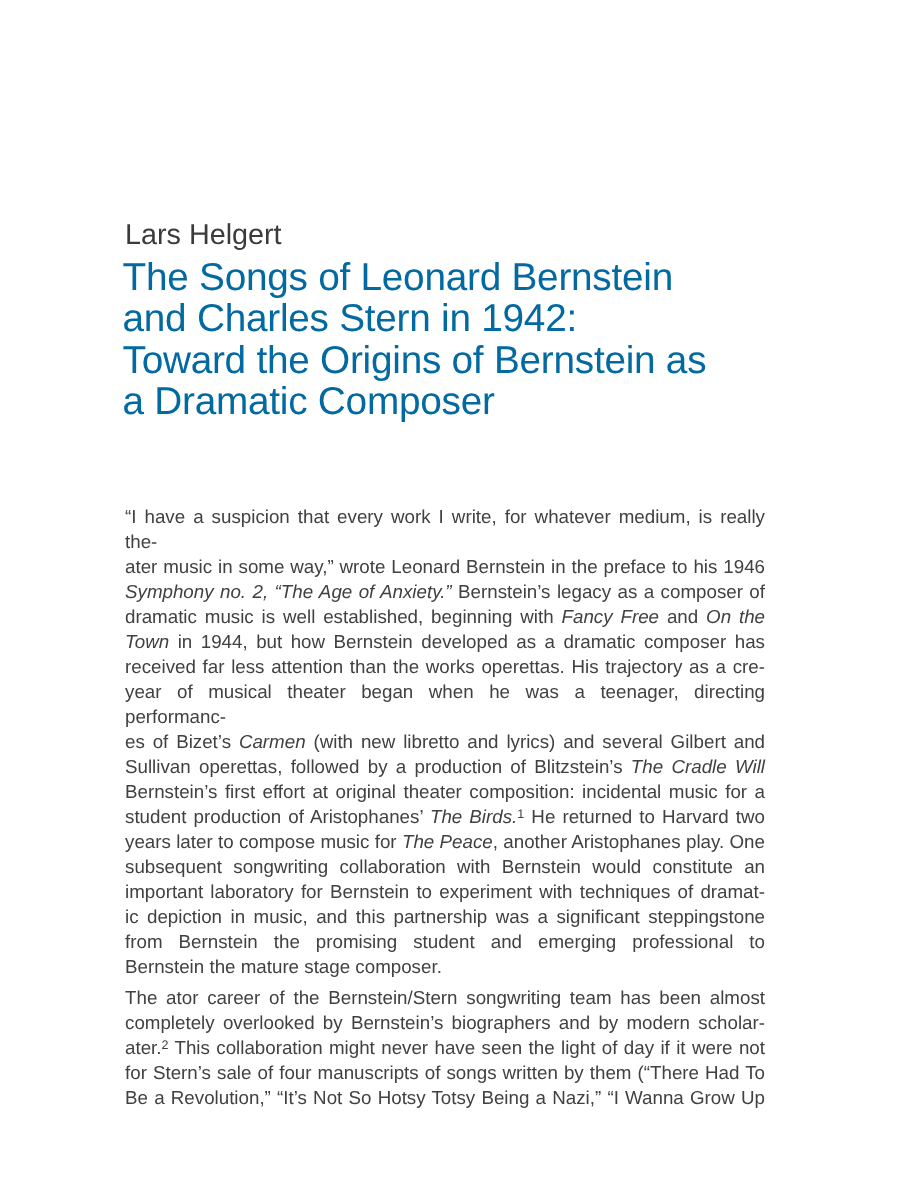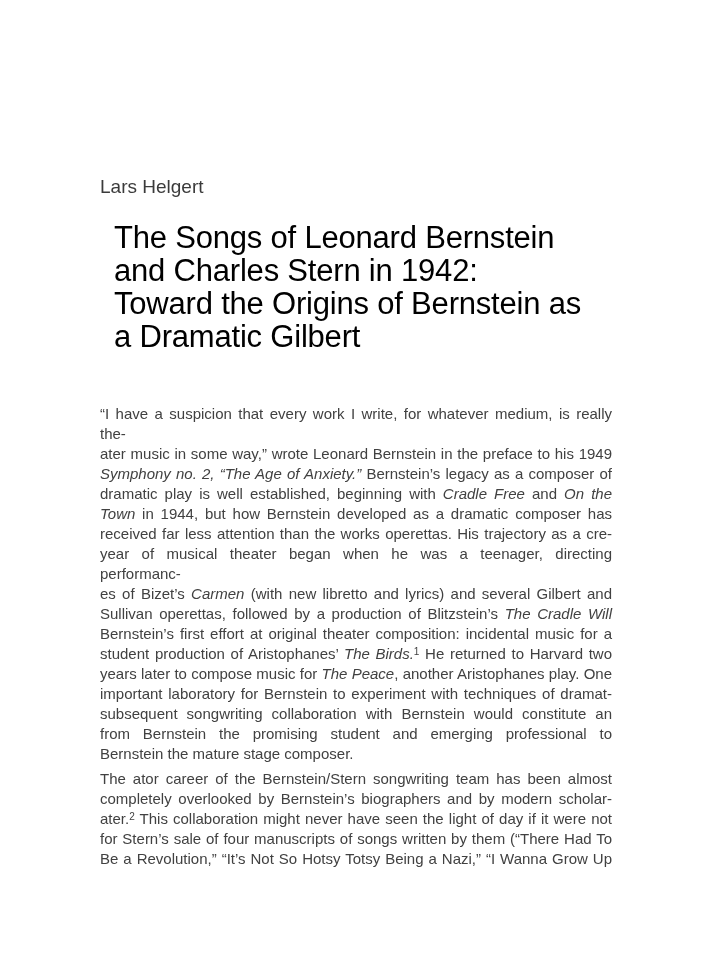--- a/index.html
+++ b/index.html
@@ -12,35 +12,35 @@
     width: 720px;
     height: 960px;
     background: #ffffff;
     overflow: hidden;
     font-family: "Liberation Sans", sans-serif;
   }
   .author {
     position: absolute;
     left: 100px;
     top: 176px;
-    font-size: 19px;
+    font-size: 23px;
     line-height: 22px;
     color: #3b3b3b;
   }
   .title {
     position: absolute;
     left: 98px;
     top: 205px;
     width: 560px;
-    margin: 16px;
+    margin: 0;
     font-weight: 400;
     font-size: 31px;
     line-height: 33px;
     letter-spacing: -0.2px;
-    color: #000000;
+    color: #0369a1;
   }
   .title-line { white-space: nowrap; }
   .body-col {
     position: absolute;
     left: 100px;
     top: 404px;
     width: 512px;
     font-size: 15px;
     line-height: 20px;
     color: #414141;
@@ -61,38 +61,39 @@
 </style>
 </head>
 <body>
 
 <div class="page">
   <div class="author">Lars Helgert</div>
   <h1 class="title">
       <div class="title-line">The Songs of Leonard Bernstein</div>
       <div class="title-line">and Charles Stern in 1942:</div>
       <div class="title-line">Toward the Origins of Bernstein as</div>
-      <div class="title-line">a Dramatic Gilbert</div>
+      <div class="title-line">a Dramatic Composer</div>
     </h1>
   <div class="body-col">
       <div class="para">
         <div class="line"><span>“I have a suspicion that every work I write, for whatever medium, is really the-</span></div>
-        <div class="line"><span>ater music in some way,” wrote Leonard Bernstein in the preface to his 1949</span></div>
+        <div class="line"><span>ater music in some way,” wrote Leonard Bernstein in the preface to his 1946</span></div>
         <div class="line"><i>Symphony no. 2, “The Age of Anxiety.”</i><span> Bernstein’s legacy as a composer of</span></div>
-        <div class="line"><span>dramatic play is well established, beginning with </span><i>Cradle Free</i><span> and </span><i>On the</i></div>
+        <div class="line"><span>dramatic music is well established, beginning with </span><i>Fancy Free</i><span> and </span><i>On the</i></div>
         <div class="line"><i>Town</i><span> in 1944, but how Bernstein developed as a dramatic composer has</span></div>
         <div class="line"><span>received far less attention than the works operettas. His trajectory as a cre-</span></div>
         <div class="line"><span>year of musical theater began when he was a teenager, directing performanc-</span></div>
         <div class="line"><span>es of Bizet’s </span><i>Carmen</i><span> (with new libretto and lyrics) and several Gilbert and</span></div>
         <div class="line"><span>Sullivan operettas, followed by a production of Blitzstein’s </span><i>The Cradle Will</i></div>
         <div class="line"><span>Bernstein’s first effort at original theater composition: incidental music for a</span></div>
         <div class="line"><span>student production of Aristophanes’ </span><i>The Birds.</i><sup>1</sup><span> He returned to Harvard two</span></div>
         <div class="line"><span>years later to compose music for </span><i>The Peace</i><span>, another Aristophanes play. One</span></div>
+        <div class="line"><span>subsequent songwriting collaboration with Bernstein would constitute an</span></div>
         <div class="line"><span>important laboratory for Bernstein to experiment with techniques of dramat-</span></div>
-        <div class="line"><span>subsequent songwriting collaboration with Bernstein would constitute an</span></div>
+        <div class="line"><span>ic depiction in music, and this partnership was a significant steppingstone</span></div>
         <div class="line"><span>from Bernstein the promising student and emerging professional to</span></div>
         <div class="line lastline"><span>Bernstein the mature stage composer.</span></div>
       </div>
       <div class="para">
         <div class="line"><span>The ator career of the Bernstein/Stern songwriting team has been almost</span></div>
         <div class="line"><span>completely overlooked by Bernstein’s biographers and by modern scholar-</span></div>
         <div class="line"><span>ater.</span><sup>2</sup><span> This collaboration might never have seen the light of day if it were not</span></div>
         <div class="line"><span>for Stern’s sale of four manuscripts of songs written by them (“There Had To</span></div>
         <div class="line"><span>Be a Revolution,” “It’s Not So Hotsy Totsy Being a Nazi,” “I Wanna Grow Up</span></div>
       </div>

